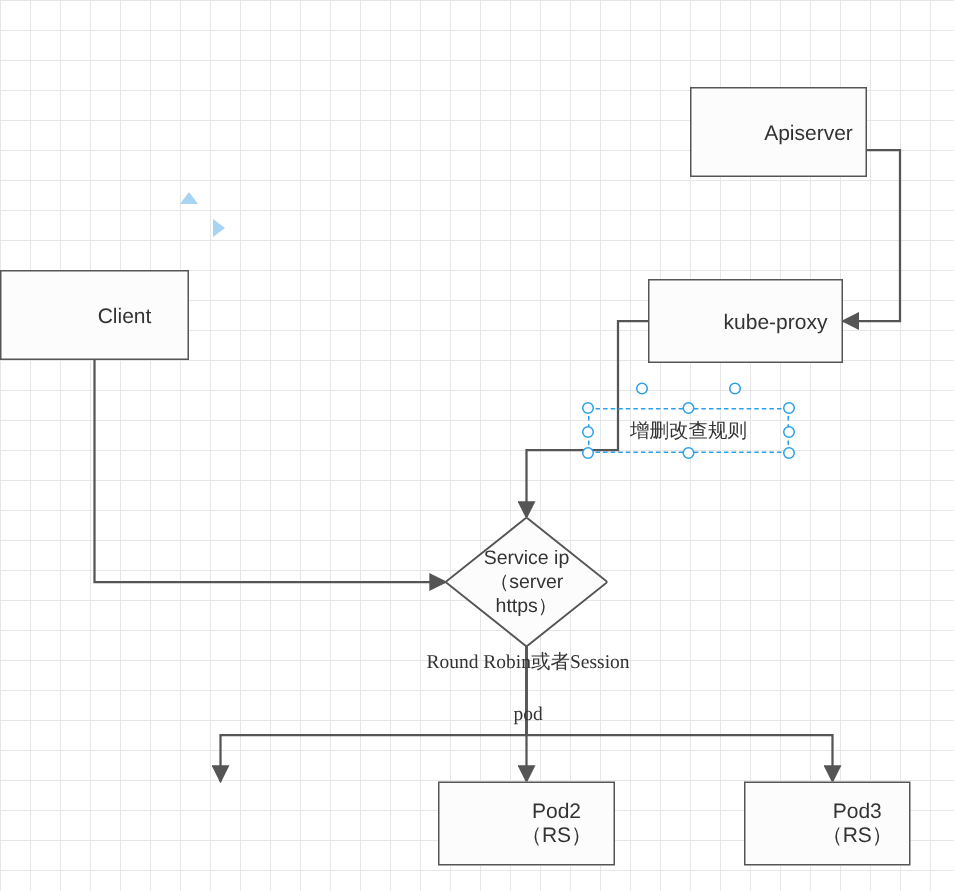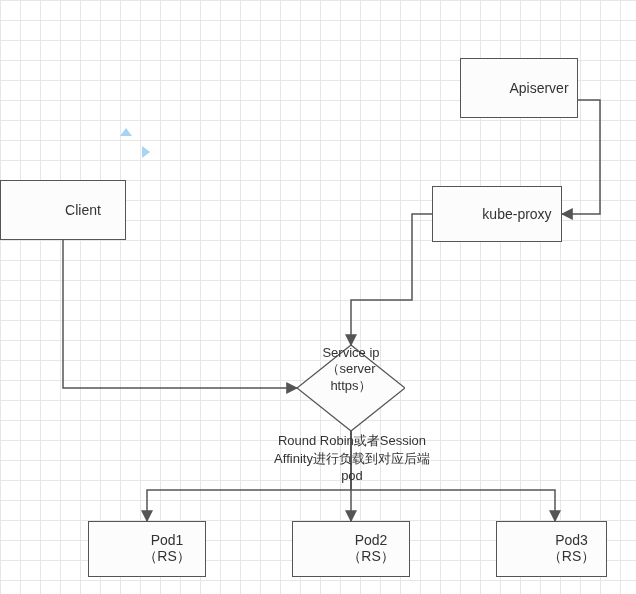--- a/index.html
+++ b/index.html
@@ -50,34 +50,35 @@
     left: 0; top: 0;
     width: 100%;
     height: 100%;
   }
   .diamond .dlabel {
     position: absolute;
     left: 0; top: 0;
     width: 100%;
     height: 100%;
     display: flex;
-    align-items: flex-start;
+    align-items: center;
     justify-content: center;
     text-align: center;
     font-size: 13px;
     color: #333;
     line-height: 1.25;
   }
   .free-label {
     position: absolute;
     font-size: 13px;
     color: #333;
     text-align: center;
     line-height: 1.35;
     z-index: 3;
+    font-family: Liberation Serif, serif;
   }
   .sel-box {
     position: absolute;
     border: 1px dashed #2aa0e8;
     box-sizing: border-box;
     z-index: 4;
     display: flex;
     align-items: center;
     justify-content: center;
   }
@@ -159,30 +160,41 @@
     </svg>
     <div class="dlabel">
       <div>
         <span>Service ip</span><br>
         <span>（server</span><br>
         <span>https）</span>
       </div>
     </div>
   </div>
 
+  <div class="sel-box" style="left:392px; top:272px; width:134px; height:30px;">
+    <span class="sel-label">增删改查规则</span>
+    <div class="sel-handle" style="left:-5px; top:-5px;"></div>
+    <div class="sel-handle" style="left:62px; top:-5px;"></div>
+    <div class="sel-handle" style="right:-5px; top:-5px;"></div>
+    <div class="sel-handle" style="left:-5px; top:11px;"></div>
+    <div class="sel-handle" style="right:-5px; top:11px;"></div>
+    <div class="sel-handle" style="left:-5px; bottom:-5px;"></div>
+    <div class="sel-handle" style="left:62px; bottom:-5px;"></div>
+    <div class="sel-handle" style="right:-5px; bottom:-5px;"></div>
+
+    <div class="sel-handle" style="left:31px; top:-18px;"></div>
+    <div class="sel-handle" style="left:93px; top:-18px;"></div>
+  </div>
 
   <div class="free-label" style="left:256px; top:432px; width:192px;">
     <span>Round Robin或者Session</span><br>
-    <span>Affinity进行负载到对应后端</span><br>
+    <br>
     <span>pod</span>
   </div>
 
-  <div class="node" style="left:88px; top:521px; width:118px; height:56px;">
-    <span>Pod1（RS）</span>
-  </div>
   <div class="node" style="left:292px; top:521px; width:118px; height:56px;">
     <span>Pod2（RS）</span>
   </div>
   <div class="node" style="left:496px; top:521px; width:111px; height:56px;">
     <span>Pod3（RS）</span>
   </div>
 
 </div>
 
 </body></html>

